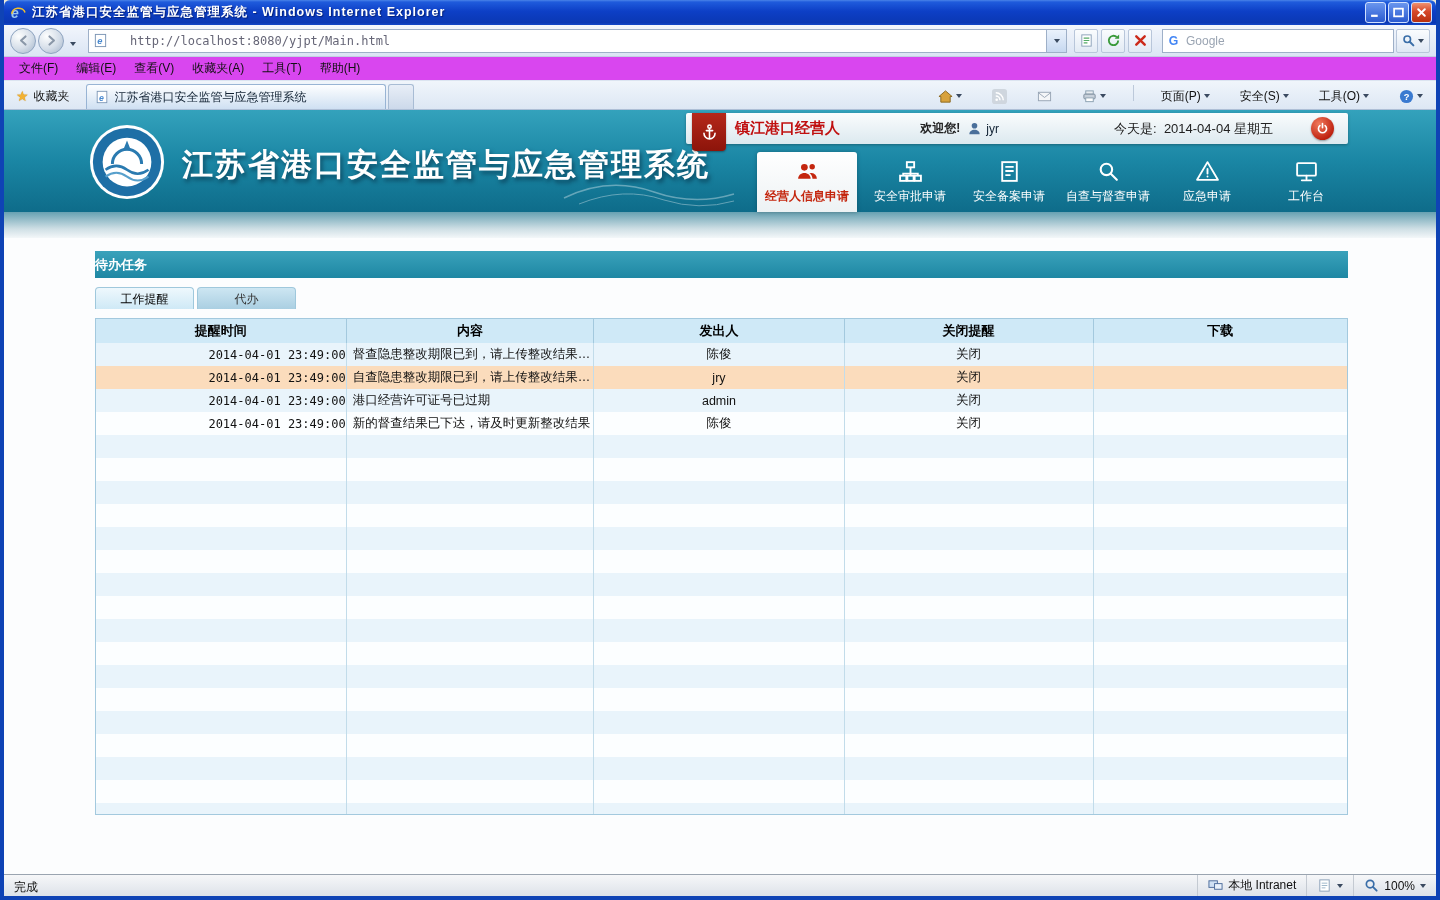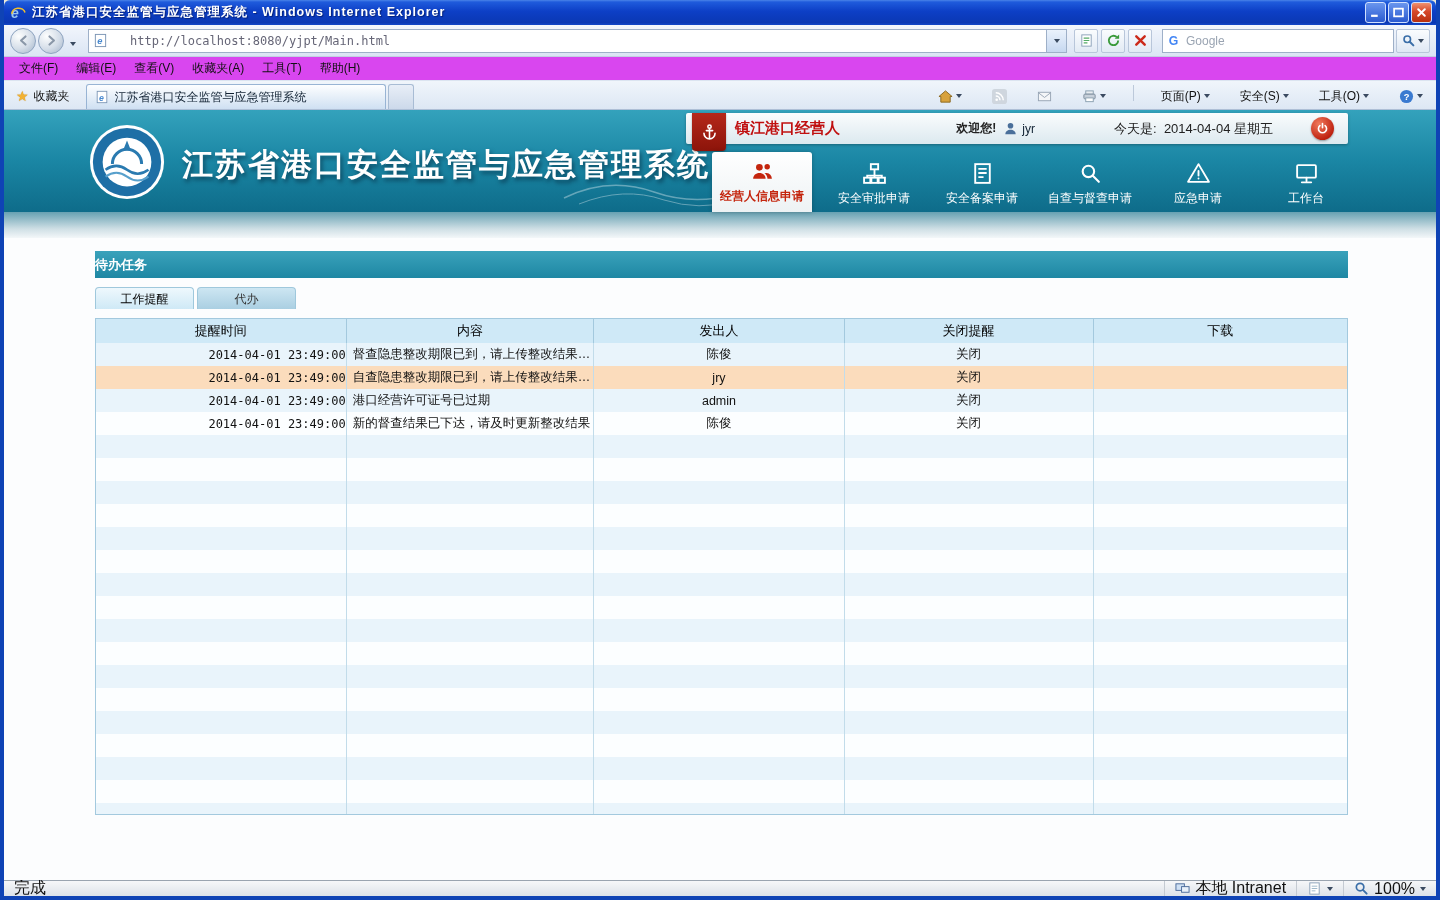--- a/index.html
+++ b/index.html
@@ -80,62 +80,62 @@
     background:linear-gradient(#fafcfd,#dce9ef); border-radius:2px; display:flex; align-items:center;
     box-shadow:0 1px 3px rgba(0,0,0,.3); overflow:visible;justify-content:flex-end; }
   .op-badge { width:34px; height:38px; margin-left:6px; flex:0 0 auto; border-radius:0 0 4px 4px; align-self:flex-start;
     background:linear-gradient(#b5281a,#8c140a); display:flex; align-items:center; justify-content:center;
     box-shadow:0 1px 2px rgba(0,0,0,.35); }
   .op-badge svg { width:19px; height:19px; }
   .op-label { color:#c01010; font-weight:bold; font-size:15px; margin-left:9px; white-space:nowrap; }
   .welcome { margin-left:auto; font-size:12px; color:#222; white-space:nowrap;font-weight:bold; }
   .user-ico { width:15px; height:15px; margin:0 4px 0 7px; vertical-align:-3px; }
   .username { font-size:12px; color:#123; }
-  .today { margin-left:79px; font-size:13px; color:#222; white-space:nowrap; }
+  .today { margin-left:115px; font-size:13px; color:#222; white-space:nowrap; }
   .power-btn { margin-left:38px; margin-right:14px; width:23px; height:23px; border-radius:50%; flex:0 0 auto;
     background:radial-gradient(circle at 35% 30%,#f07a5c,#c02412 70%,#8e1204); display:flex; align-items:center; justify-content:center;
     box-shadow:0 1px 2px rgba(0,0,0,.35); }
   .power-btn svg { width:13px; height:13px; }
 
-  .mainnav { position:absolute; right:84px; bottom:0; display:flex; align-items:flex-end; gap:16px;padding-left:25px; }
+  .mainnav { position:absolute; right:84px; bottom:0; display:flex; align-items:center; gap:7px;padding-left:25px; }
   .nav-item { width:92px; height:56px; display:flex; flex-direction:column; align-items:center; justify-content:center;
     gap:4px; color:#fff; font-size:12px; white-space:nowrap; }
   .nav-item svg { width:25px; height:25px; }
   .nav-item.active { width:100px; height:60px; background:linear-gradient(#ffffff,#edf2f4); color:#c4260e;
     border-radius:3px 3px 0 0; font-weight:bold; box-shadow:0 0 4px rgba(0,0,0,.25); }
 
   .subheader { height:26px; flex:0 0 auto; background:linear-gradient(180deg,#67a1b2 0%,#cfdfe5 65%,#f3f7f9 100%); }
 
   .content { flex:1; display:flex; flex-direction:column; overflow:hidden; }
   .section-bar { height:27px; line-height:27px; margin:13px 88px 0 91px; padding-left:0;
     background:linear-gradient(#3aa2bb,#1e87a3); color:#fff; font-size:13px; font-weight:bold; }
   .tabs { margin:9px 88px 0 91px; display:flex; gap:3px; }
   .tabbtn { width:99px; height:22px; line-height:22px; text-align:center; font-size:12px;
     border:1px solid #9fc8dc; border-bottom:none; border-radius:4px 4px 0 0; color:#333;
     background:linear-gradient(#cde6f2,#aacfe2); }
   .tabbtn.active { background:linear-gradient(#eef8fd,#cfe9f6); color:#000; }
 
   .tablewrap { margin:9px 88px 0 91px; height:497px; overflow:hidden; border:1px solid #a3c9de; background:#fff; }
   table { width:100%; border-collapse:collapse; table-layout:fixed; }
-  th { height:24px; background:#cfe9f7; font-size:13px; font-weight:normal; color:#000; border-left:1px solid #a3c9de; }
+  th { height:24px; background:#cfe9f7; font-size:13px; font-weight:bold; color:#000; border-left:1px solid #a3c9de; }
   th:first-child { border-left:none; }
   td { height:23px; font-size:12.5px; color:#111; border-left:1px solid #c2dcea; overflow:hidden; white-space:nowrap; }
   td:first-child { border-left:none; }
   .r-blue { background:#e9f4fb; }
   .r-white { background:#fcfeff; }
   .r-hl { background:#fbdcbc; }
   .c-time { text-align:right; font-family:"DejaVu Sans Mono",monospace; font-size:12px; }
   .c-left { text-align:left; padding:0 6px; }
   .c-center { text-align:center; }
 
   .pg-footer { margin-top:auto; height:33px; line-height:33px; flex:0 0 auto; background:#ebebeb;
     text-align:center; font-size:12px; color:#3e7083; }
 
   
-  .statusbar { height:16px; flex:0 0 auto; display:flex; align-items:center; font-size:16px; color:#111;
+  .statusbar { height:22px; flex:0 0 auto; display:flex; align-items:flex-end; font-size:12px; color:#111;
     background:linear-gradient(#f6f7f9,#dde2e9); border-top:1px solid #9aa4b0; }
   .status-left { padding-left:10px; flex:1; }
   .status-seg { border-left:1px solid #c4cad2; height:100%; display:flex; align-items:center; padding:0 10px; gap:5px; white-space:nowrap; }
   .status-seg svg { width:15px; height:15px; }
 </style>
 </head>
 <body>
 
 <div class="window">
 

